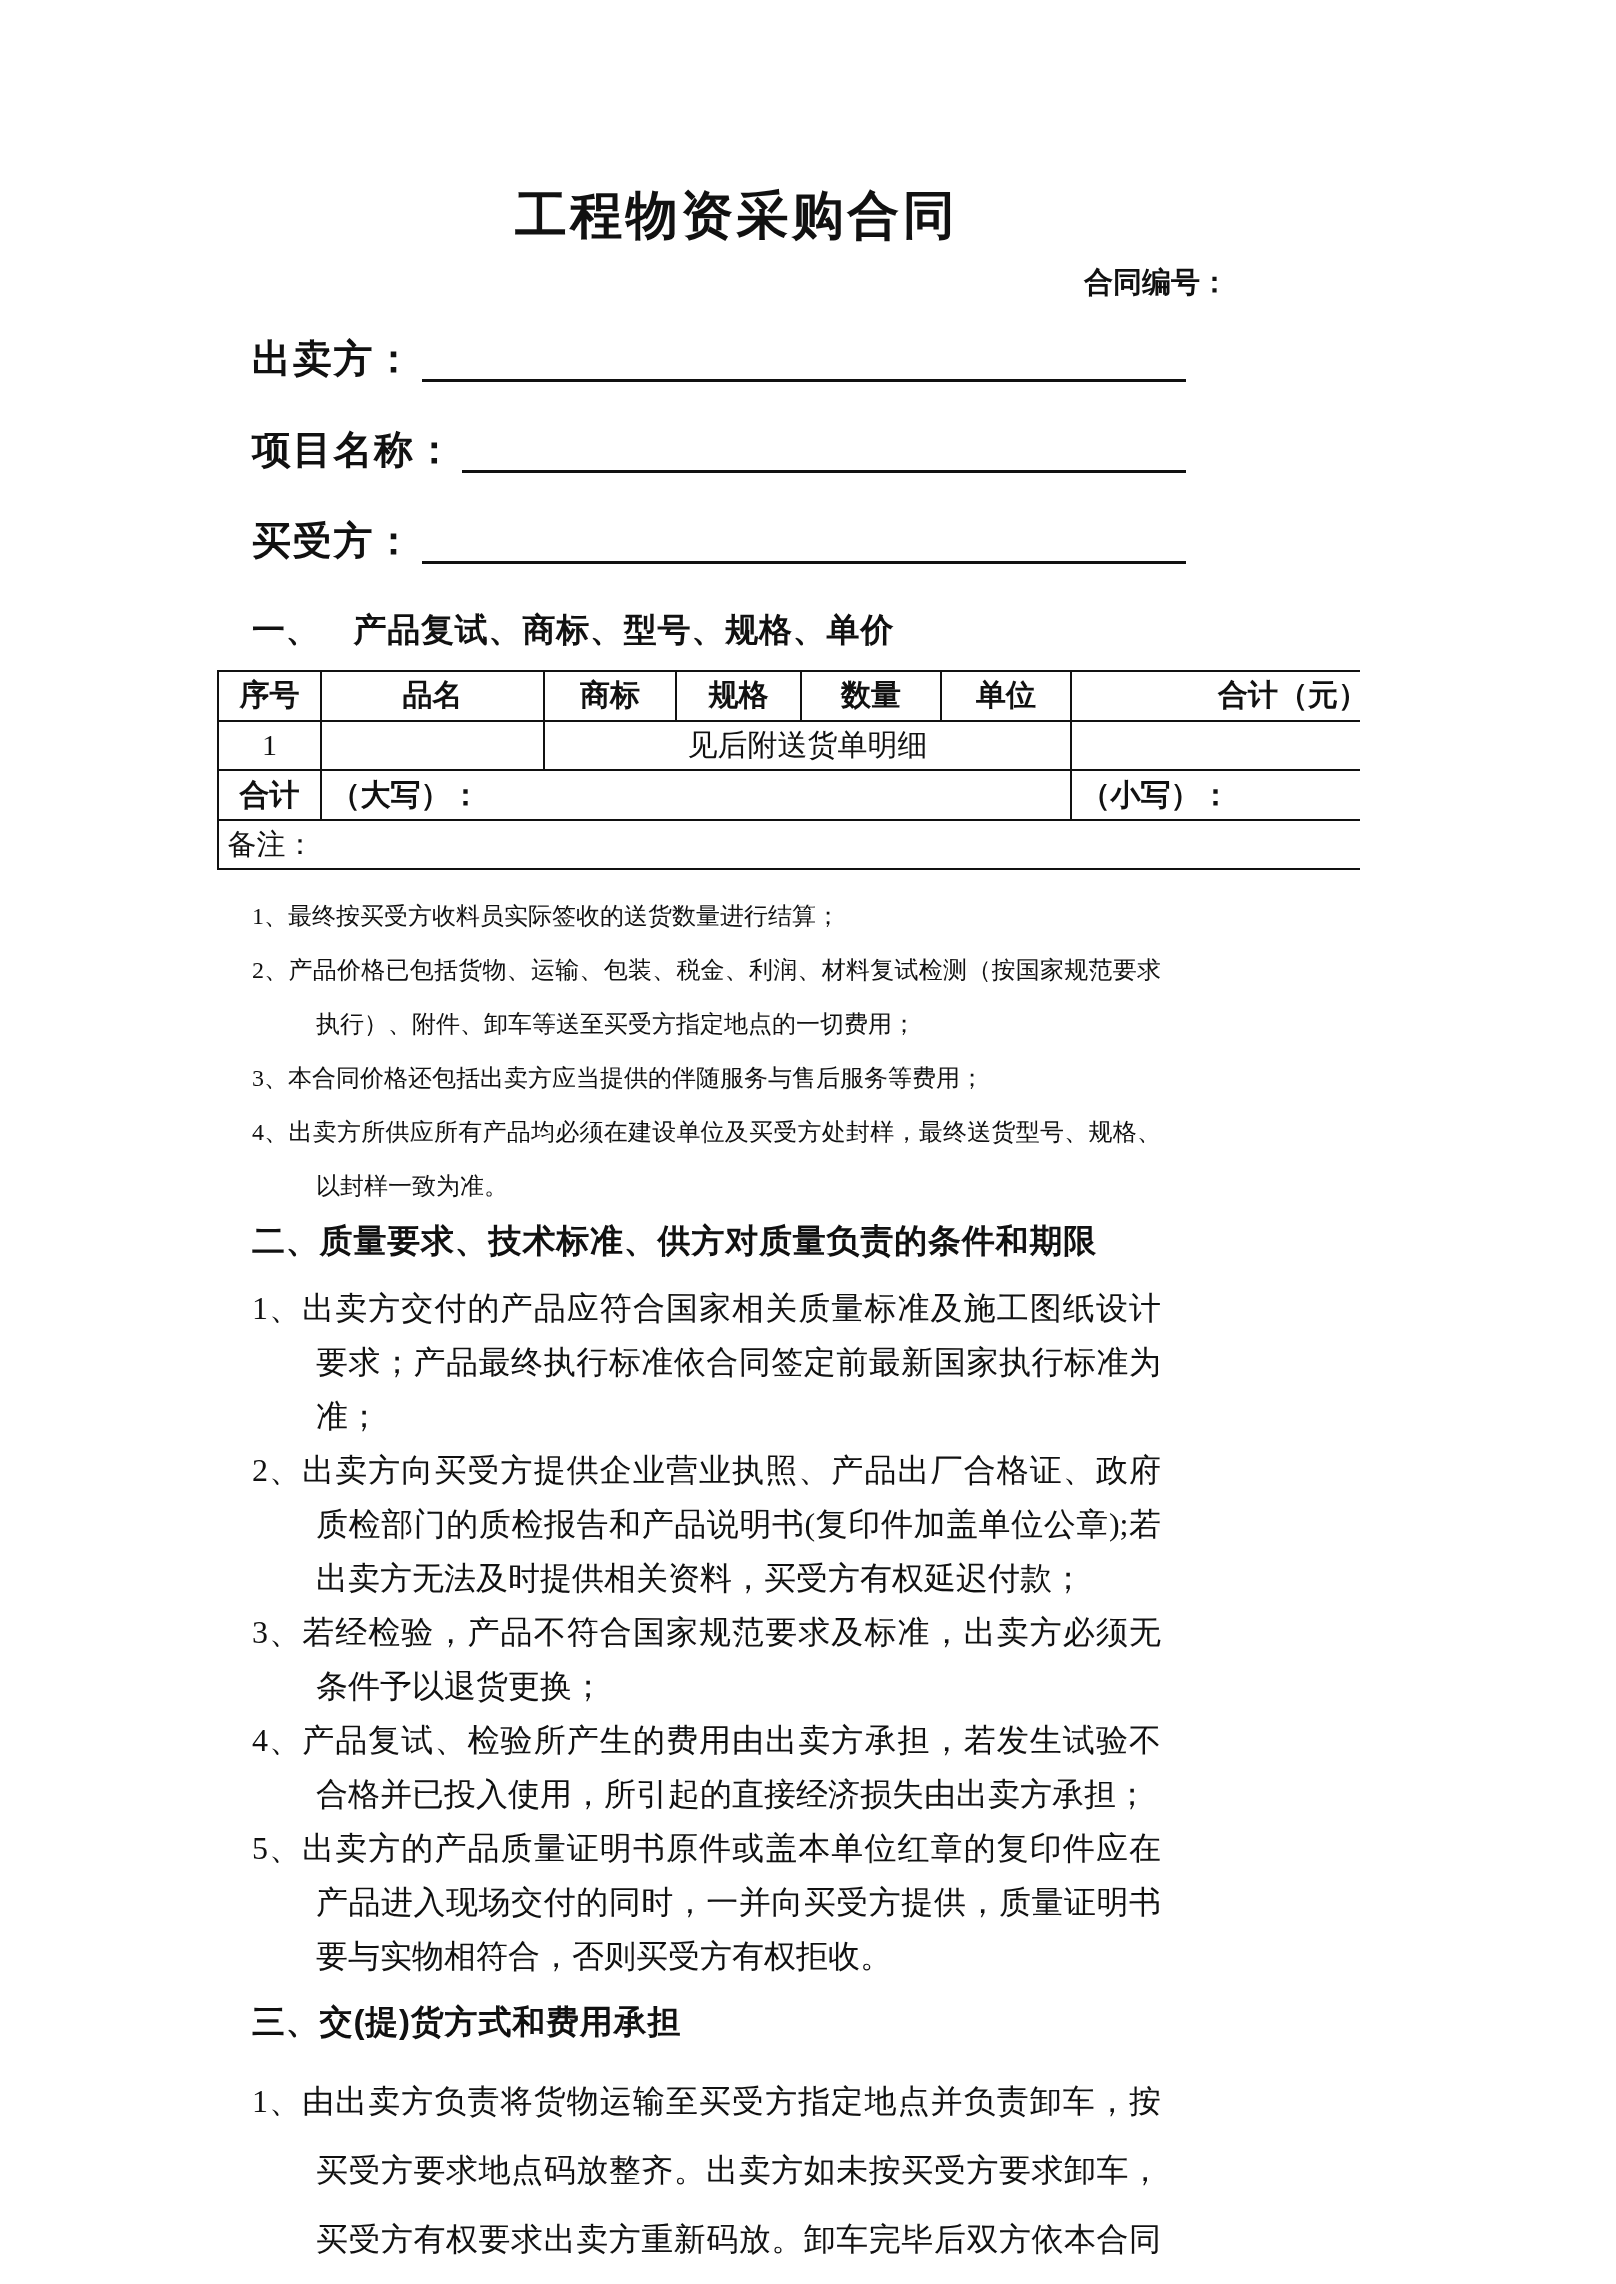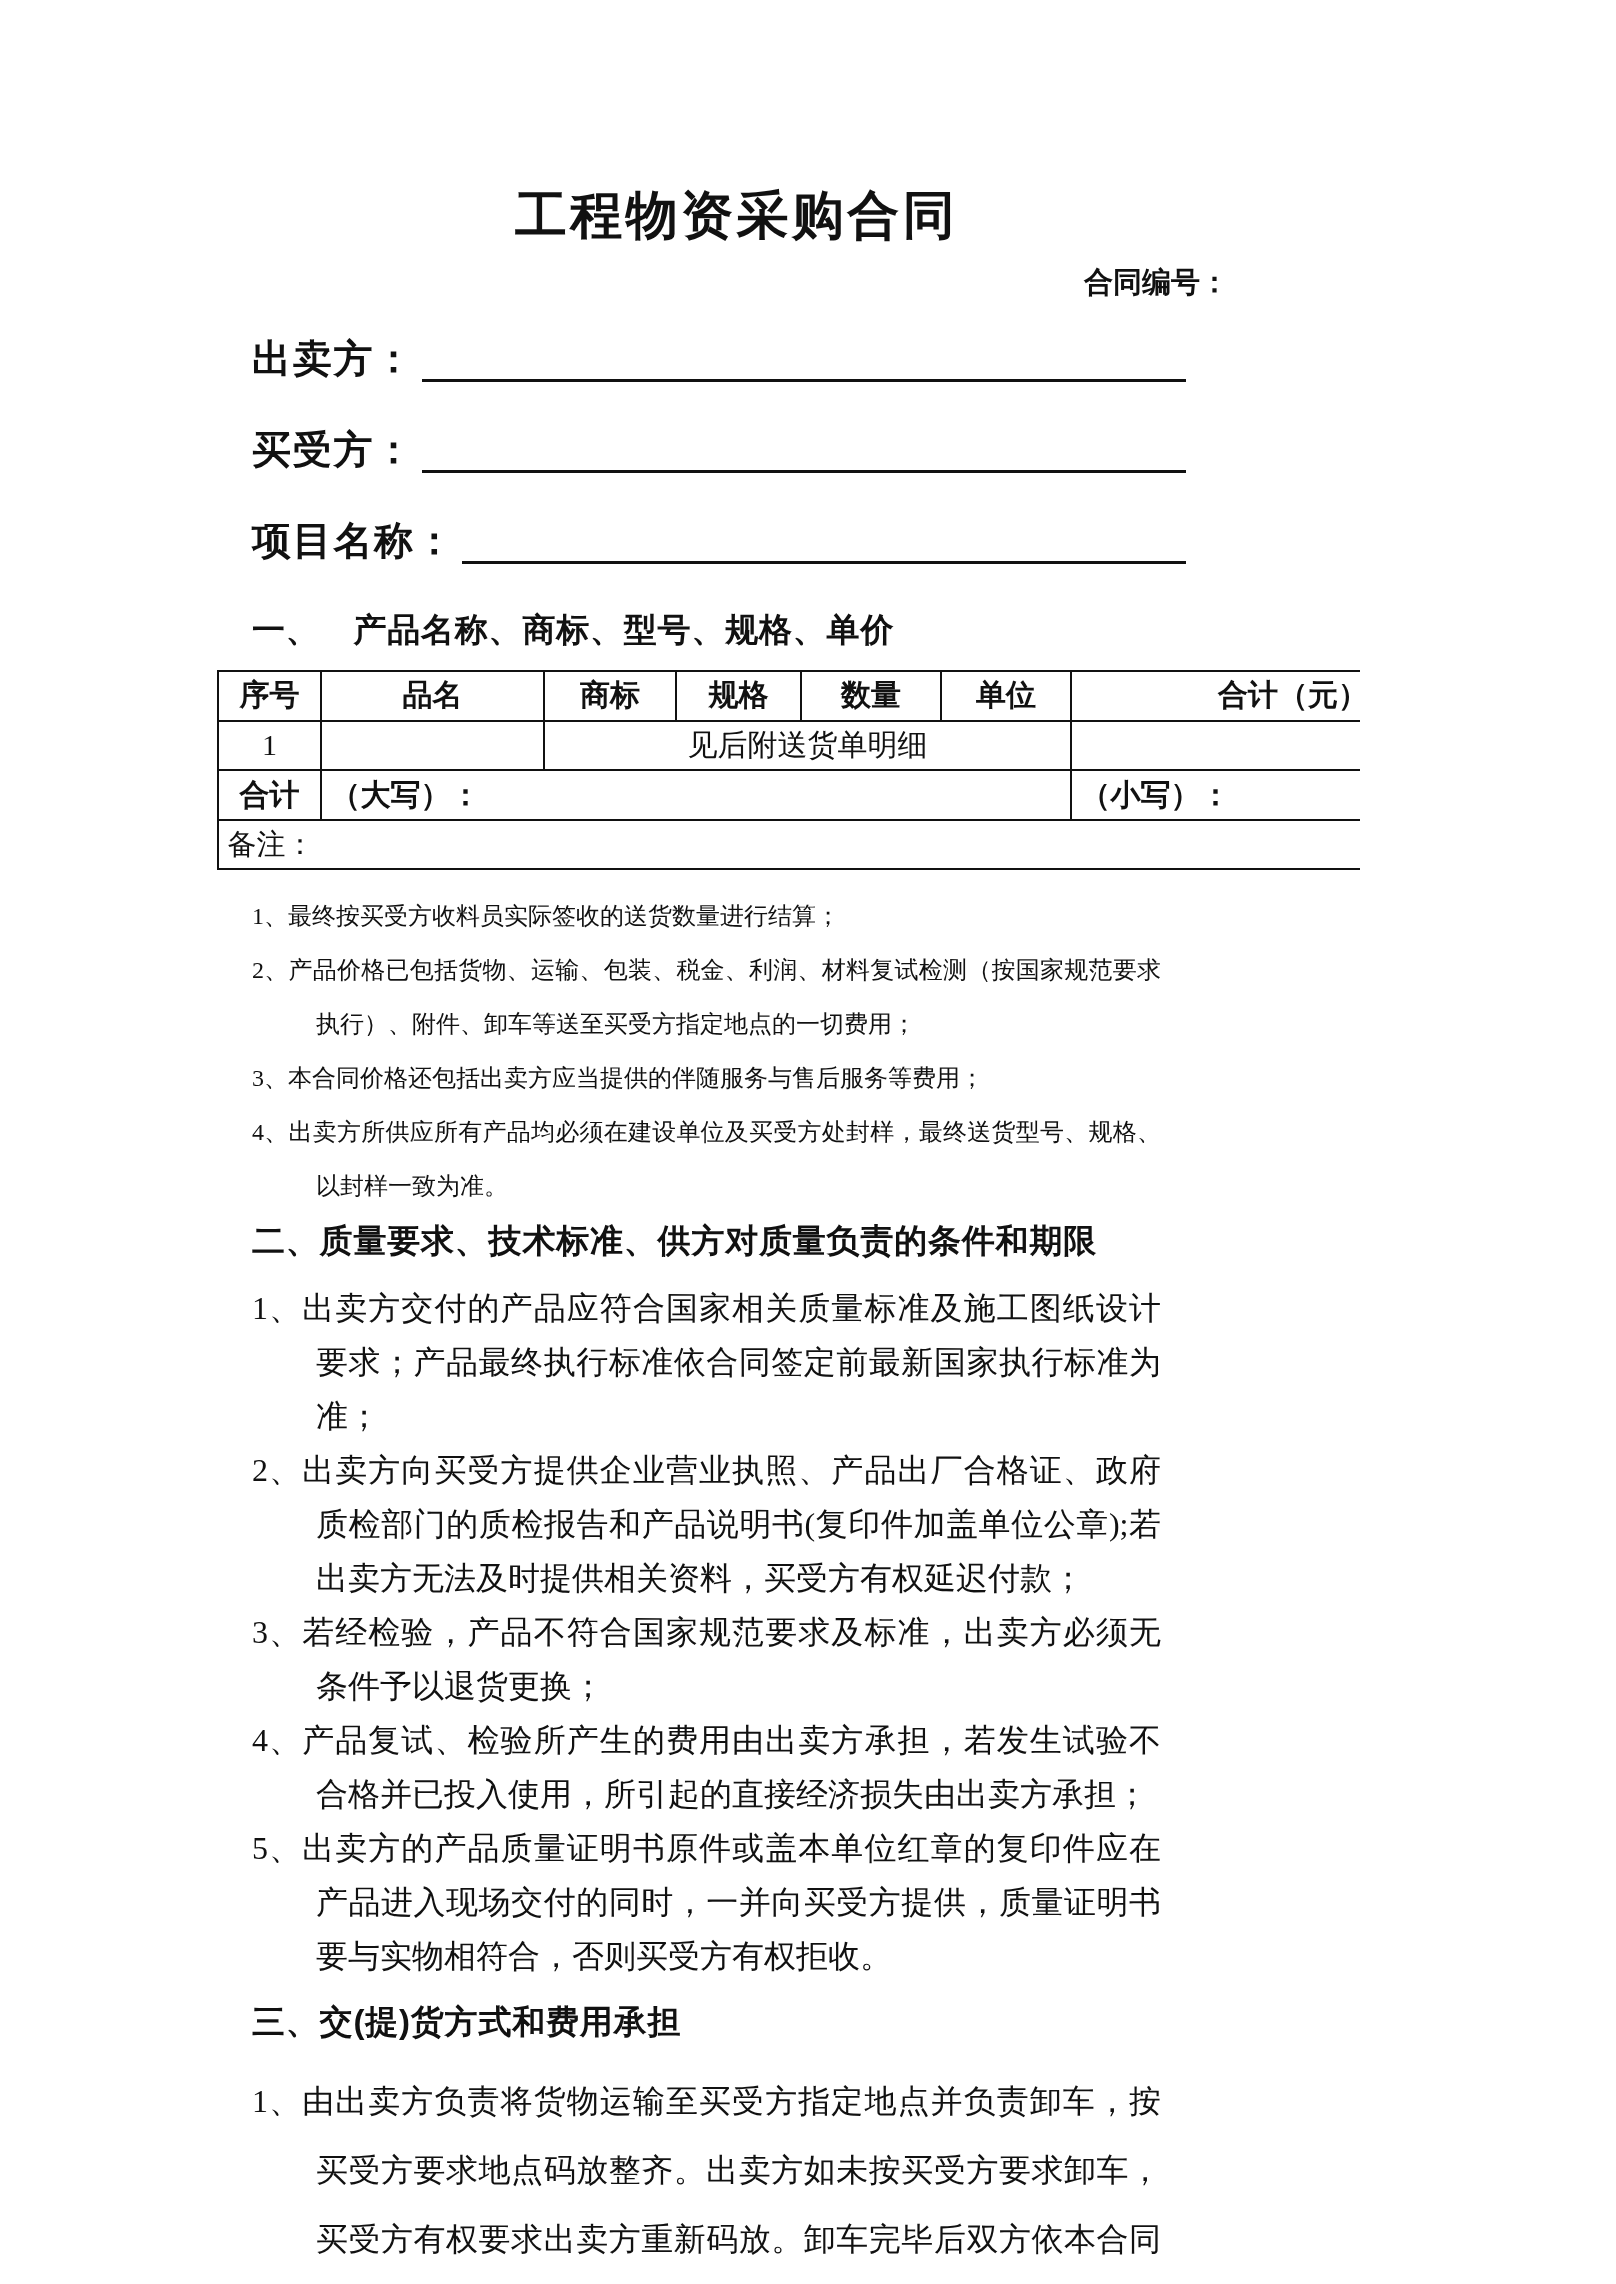--- a/index.html
+++ b/index.html
@@ -123,30 +123,30 @@
   <h1 class="doc-title hei">工程物资采购合同</h1>
 
   <div class="contract-no hei">合同编号：</div>
 
   <div class="fields">
     <div class="field">
       <span class="field-label hei">出卖方：</span>
       <span class="field-line"></span>
     </div>
     <div class="field">
+      <span class="field-label hei">项目名称：</span>
+      <span class="field-line"></span>
+    </div>
+    <div class="field">
       <span class="field-label hei">买受方：</span>
       <span class="field-line"></span>
     </div>
-    <div class="field">
-      <span class="field-label hei">项目名称：</span>
-      <span class="field-line"></span>
-    </div>
-  </div>
-
-  <div class="sec-heading hei">一、　产品名称、商标、型号、规格、单价</div>
+  </div>
+
+  <div class="sec-heading hei">一、　产品复试、商标、型号、规格、单价</div>
 
   <table class="products">
     <colgroup>
       <col style="width:103px">
       <col style="width:223px">
       <col style="width:132px">
       <col style="width:125px">
       <col style="width:140px">
       <col style="width:130px">
       <col style="width:444px">

